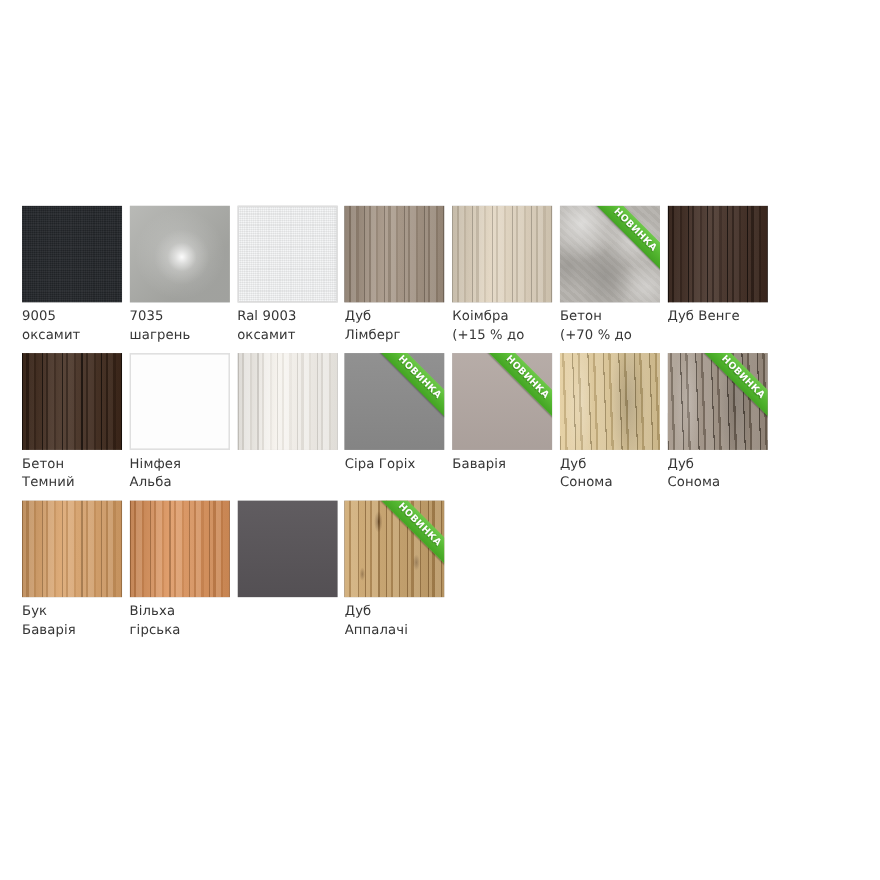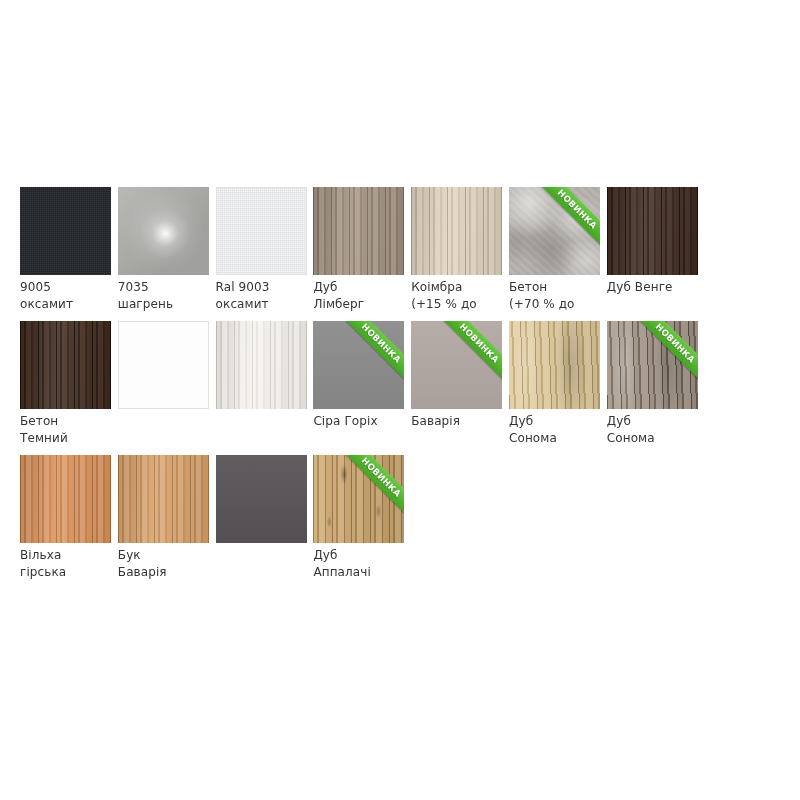--- a/index.html
+++ b/index.html
@@ -145,20 +145,22 @@
         <div class="swatch-chip">
           <div class="tex" style="background:#3a2315;background-image:repeating-linear-gradient(90deg,rgba(0,0,0,0.55) 0 1px,rgba(255,255,255,0.034999999999999996) 1px 4px,rgba(0,0,0,0.24750000000000003) 4px 6px,rgba(255,255,255,0.05500000000000001) 6px 11px,rgba(0,0,0,0.1375) 11px 13px,rgba(255,255,255,0.020000000000000004) 13px 18px),linear-gradient(92deg, rgba(0,0,0,.14) 0%, rgba(255,255,255,.12) 40%, rgba(0,0,0,.10) 100%);"></div>
         </div>
         <div class="swatch-label">Бетон
 Темний</div>
       </div>
       <div class="swatch-cell">
         <div class="swatch-chip bordered">
           <div class="tex" style="background:#fdfdfd;"></div>
         </div>
+        <div class="swatch-label">Німфея
+Альба</div>
       </div>
       <div class="swatch-cell">
         <div class="swatch-chip">
           <div class="tex" style="background:#f3efe8;background-image:repeating-linear-gradient(90deg,rgba(0,0,0,0.1) 0 1px,rgba(255,255,255,0.26249999999999996) 1px 4px,rgba(0,0,0,0.045000000000000005) 4px 6px,rgba(255,255,255,0.41250000000000003) 6px 11px,rgba(0,0,0,0.025) 11px 13px,rgba(255,255,255,0.15000000000000002) 13px 18px),linear-gradient(92deg, rgba(0,0,0,.14) 0%, rgba(255,255,255,.12) 40%, rgba(0,0,0,.10) 100%);"></div>
         </div>
       </div>
       <div class="swatch-cell">
         <div class="swatch-chip">
           <div class="tex" style="background:#8b8b8b;background-image:linear-gradient(180deg,rgba(255,255,255,.05),rgba(0,0,0,.05));"></div>
           <div class="ribbon">
@@ -196,31 +198,31 @@
             </div>
           </div>
         </div>
         <div class="swatch-label">Дуб
 Сонома</div>
       </div>
     </div>
     <div class="swatch-row">
       <div class="swatch-cell">
         <div class="swatch-chip">
+          <div class="tex" style="background:#d69a5d;background-image:repeating-linear-gradient(90deg,rgba(0,0,0,0.2) 0 1px,rgba(255,255,255,0.105) 1px 4px,rgba(0,0,0,0.09000000000000001) 4px 6px,rgba(255,255,255,0.165) 6px 11px,rgba(0,0,0,0.05) 11px 13px,rgba(255,255,255,0.06) 13px 18px),linear-gradient(92deg, rgba(0,0,0,.14) 0%, rgba(255,255,255,.12) 40%, rgba(0,0,0,.10) 100%);"></div>
+        </div>
+        <div class="swatch-label">Бук
+Баварія</div>
+      </div>
+      <div class="swatch-cell">
+        <div class="swatch-chip">
           <div class="tex" style="background:#d98a4e;background-image:repeating-linear-gradient(90deg,rgba(0,0,0,0.2) 0 1px,rgba(255,255,255,0.105) 1px 4px,rgba(0,0,0,0.09000000000000001) 4px 6px,rgba(255,255,255,0.165) 6px 11px,rgba(0,0,0,0.05) 11px 13px,rgba(255,255,255,0.06) 13px 18px),linear-gradient(92deg, rgba(0,0,0,.14) 0%, rgba(255,255,255,.12) 40%, rgba(0,0,0,.10) 100%);"></div>
         </div>
         <div class="swatch-label">Вільха
 гірська</div>
-      </div>
-      <div class="swatch-cell">
-        <div class="swatch-chip">
-          <div class="tex" style="background:#d69a5d;background-image:repeating-linear-gradient(90deg,rgba(0,0,0,0.2) 0 1px,rgba(255,255,255,0.105) 1px 4px,rgba(0,0,0,0.09000000000000001) 4px 6px,rgba(255,255,255,0.165) 6px 11px,rgba(0,0,0,0.05) 11px 13px,rgba(255,255,255,0.06) 13px 18px),linear-gradient(92deg, rgba(0,0,0,.14) 0%, rgba(255,255,255,.12) 40%, rgba(0,0,0,.10) 100%);"></div>
-        </div>
-        <div class="swatch-label">Бук
-Баварія</div>
       </div>
       <div class="swatch-cell">
         <div class="swatch-chip">
           <div class="tex" style="background:#585458;background-image:linear-gradient(180deg,rgba(255,255,255,.05),rgba(0,0,0,.05));"></div>
         </div>
       </div>
       <div class="swatch-cell">
         <div class="swatch-chip">
           <div class="tex" style="background:#c49a5e;background-image:repeating-linear-gradient(90deg,rgba(80,50,20,.38) 0 1px,rgba(255,240,210,.18) 1px 4px,rgba(90,58,24,.20) 4px 6px,rgba(255,240,210,.26) 6px 12px,rgba(70,44,18,.28) 12px 13px,rgba(255,235,200,.14) 13px 19px),radial-gradient(ellipse 6% 16% at 34% 22%, rgba(70,42,16,.65) 0%, rgba(70,42,16,0) 70%),radial-gradient(ellipse 5% 12% at 72% 64%, rgba(70,42,16,.55) 0%, rgba(70,42,16,0) 70%),radial-gradient(ellipse 4% 10% at 18% 76%, rgba(70,42,16,.45) 0%, rgba(70,42,16,0) 70%),linear-gradient(90deg, rgba(255,255,255,.10), rgba(0,0,0,.14));"></div>
           <div class="ribbon">

